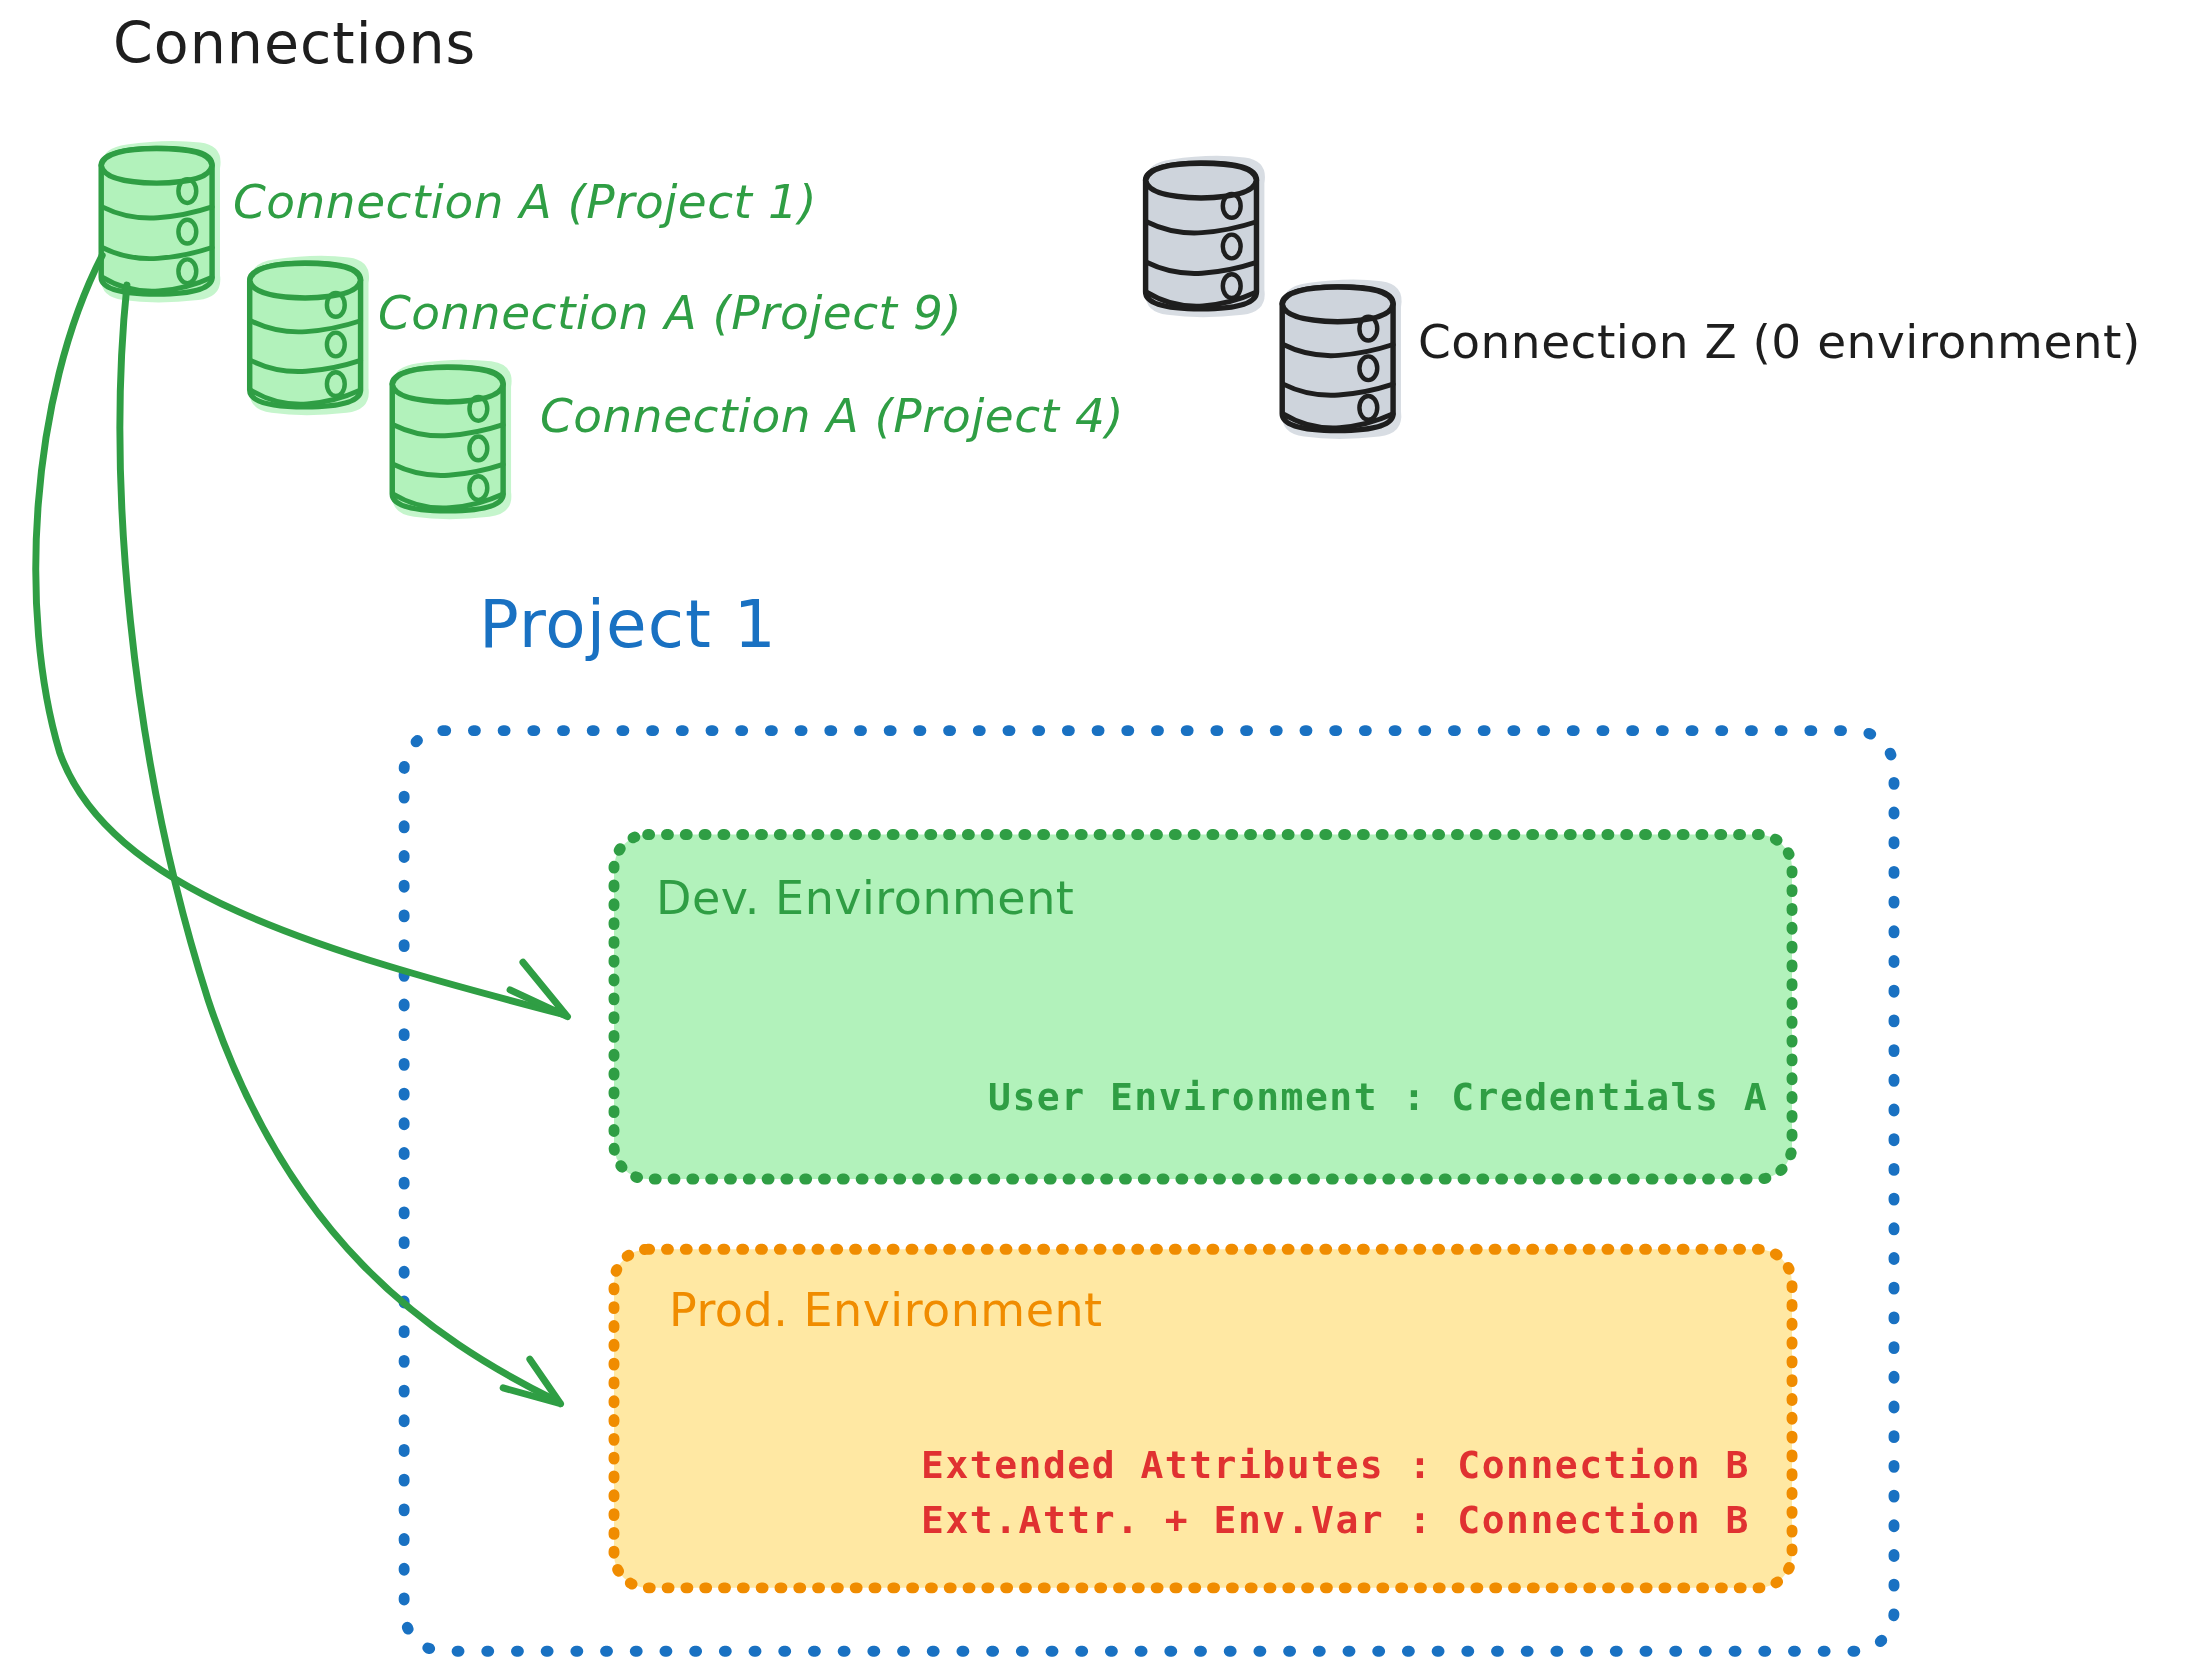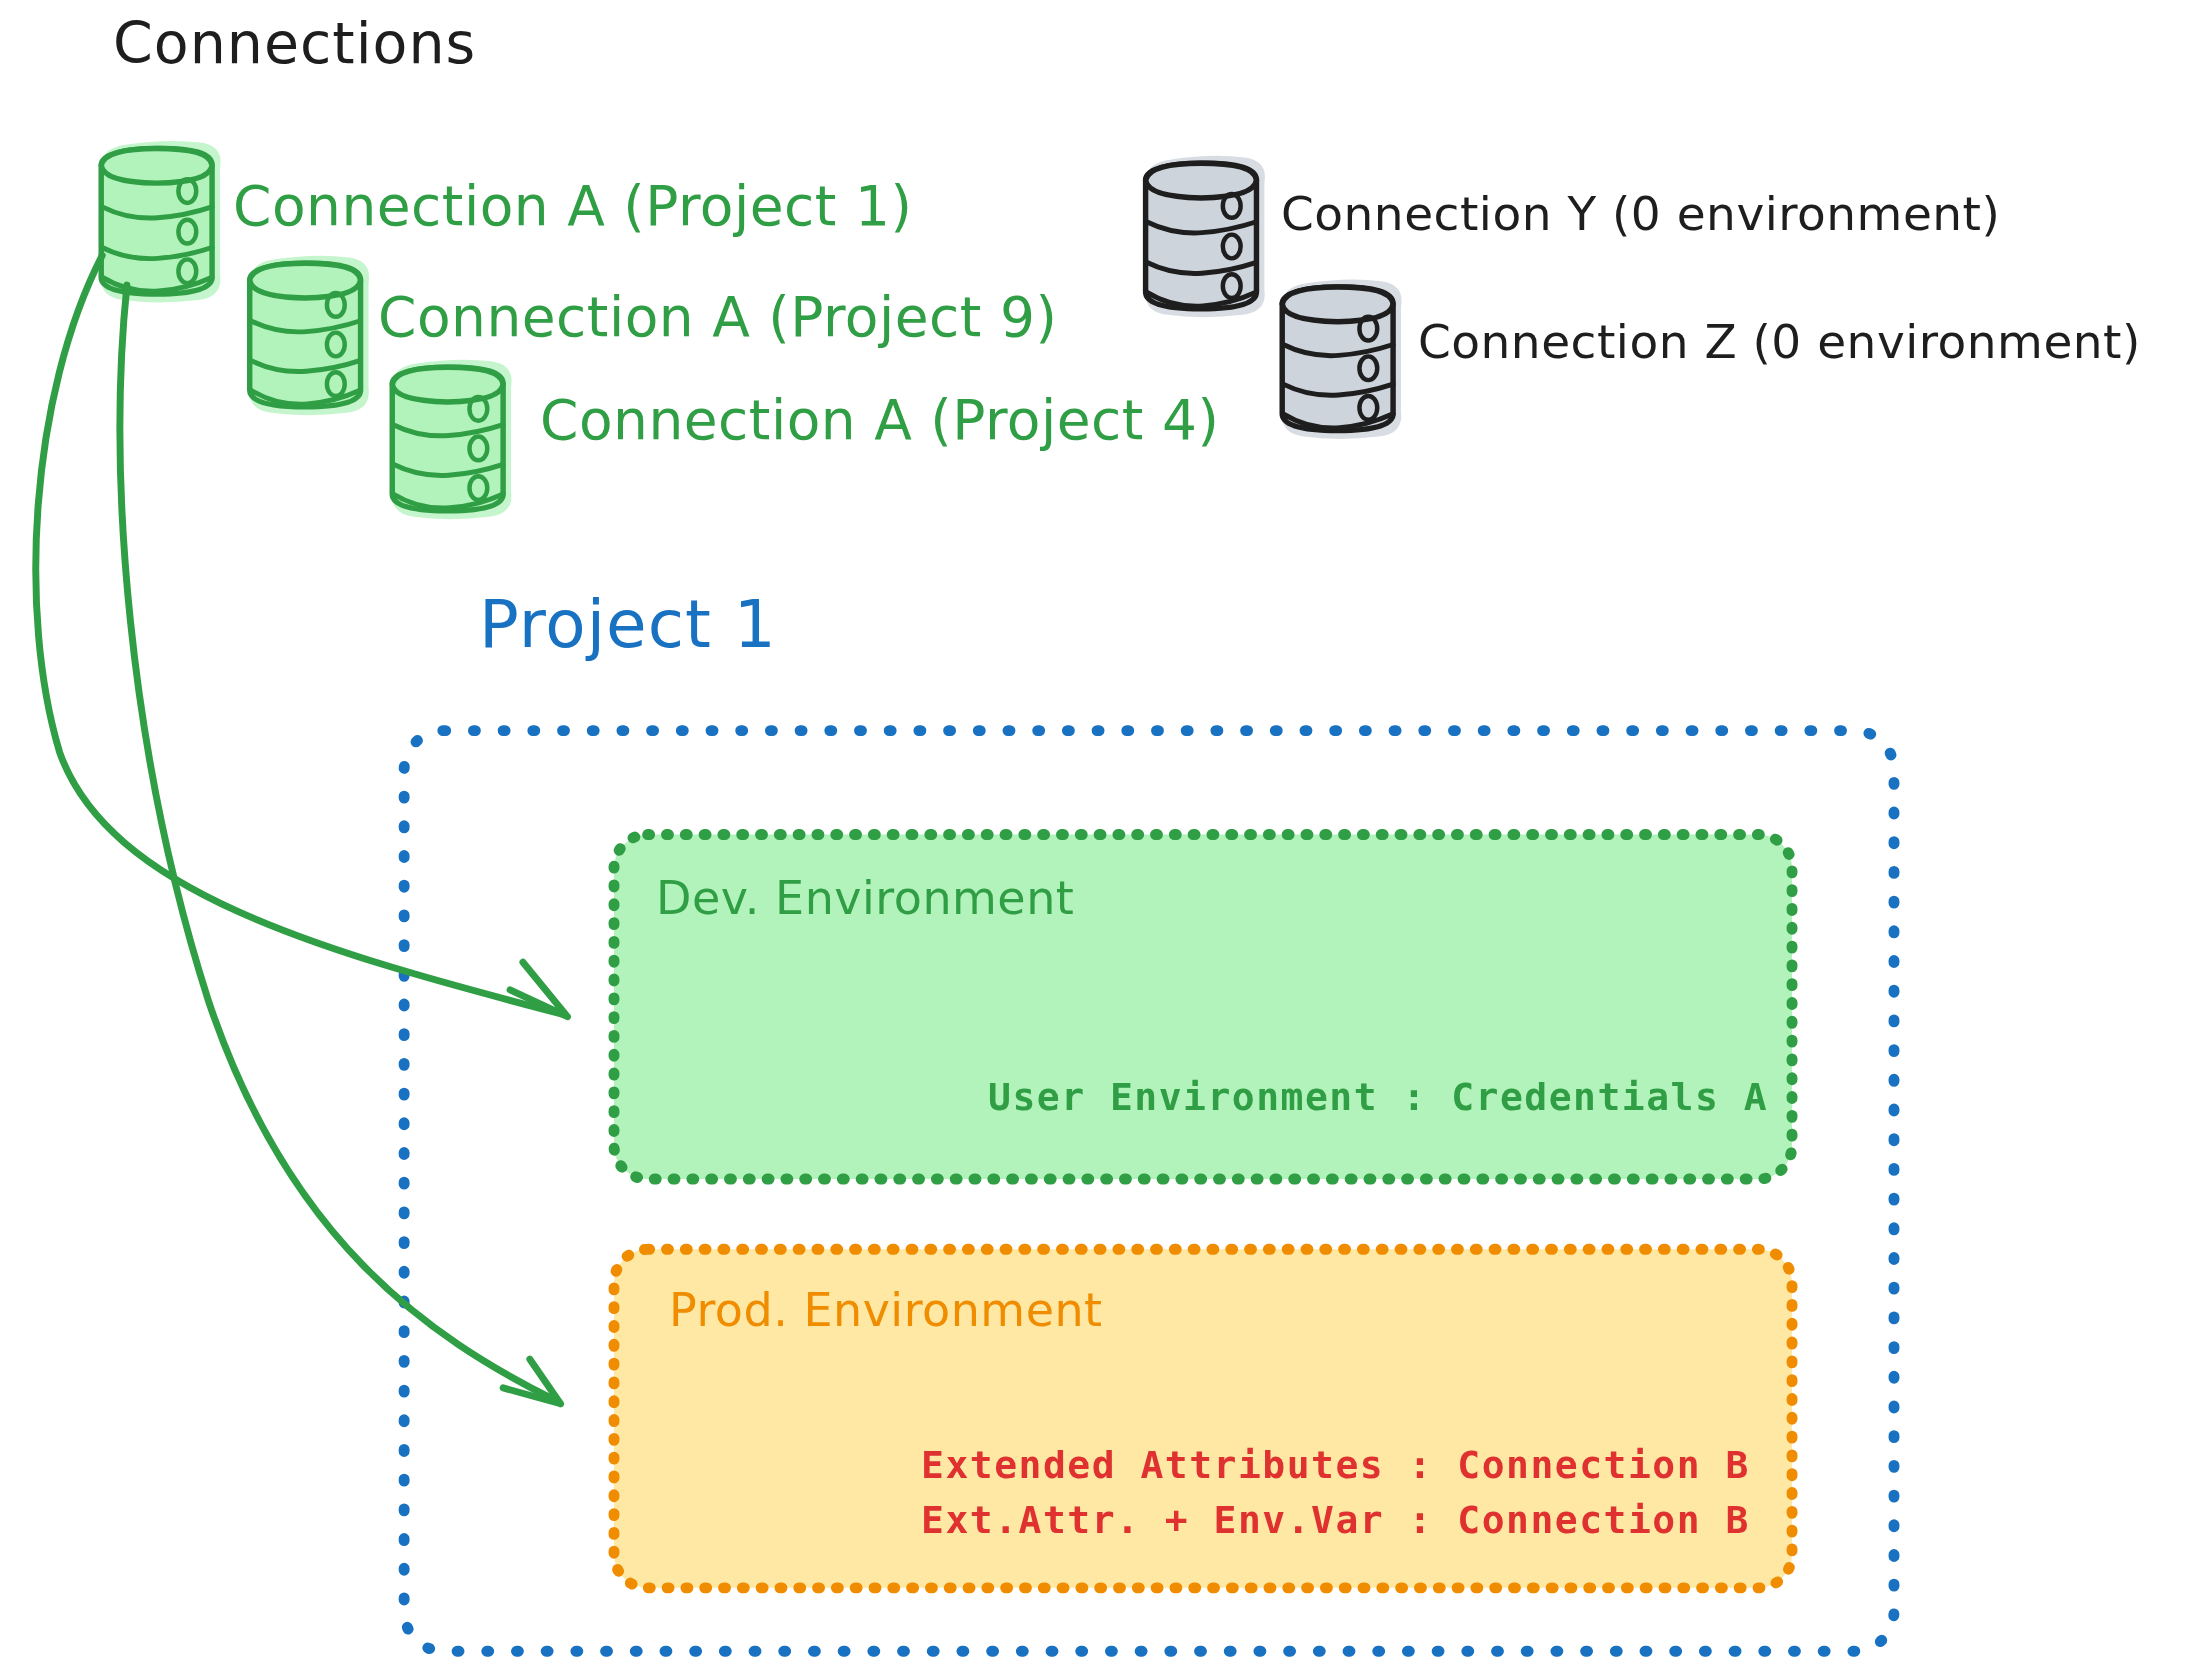--- a/index.html
+++ b/index.html
@@ -38,23 +38,24 @@
   
   #title-connections {
     left: 77px; top: 10px;
     font-size: 57px;
     color: #1e1e1e;
     letter-spacing: 1px;
     margin-left: 36px;
   }
   
   .conn-green {
-    font-size: 55px;
+    font-size: 47px;
     color: #2f9e44;
     letter-spacing: 0.5px;
+    font-style: italic;
   }
   #conn-a1 { left: 233px; top: 174px; }
   #conn-a2 { left: 378px; top: 285px; }
   #conn-a3 { left: 540px; top: 388px; }
   
   .conn-gray {
     font-size: 47px;
     color: #1e1e1e;
     letter-spacing: 0.5px;
   }
@@ -200,21 +201,20 @@
   </svg>
 
   <div class="lbl hand" id="title-connections">Connections</div>
 
   <div class="lbl hand conn-green" id="conn-a1">Connection A (Project 1)</div>
 
   <div class="lbl hand conn-green" id="conn-a2">Connection A (Project 9)</div>
 
   <div class="lbl hand conn-green" id="conn-a3">Connection A (Project 4)</div>
 
-  <div class="lbl hand conn-gray" id="conn-y">Connection Y (0 environment)</div>
 
   <div class="lbl hand conn-gray" id="conn-z">Connection Z (0 environment)</div>
 
   <div class="lbl hand" id="project-title">Project 1</div>
 
   <div class="lbl hand" id="dev-env-title">Dev. Environment</div>
 
   <div class="lbl mono" id="dev-cred-line">User Environment : Credentials A</div>
 
   <div class="lbl mono prod-mono" id="prod-line-1">Extended Attributes : Connection B</div>

